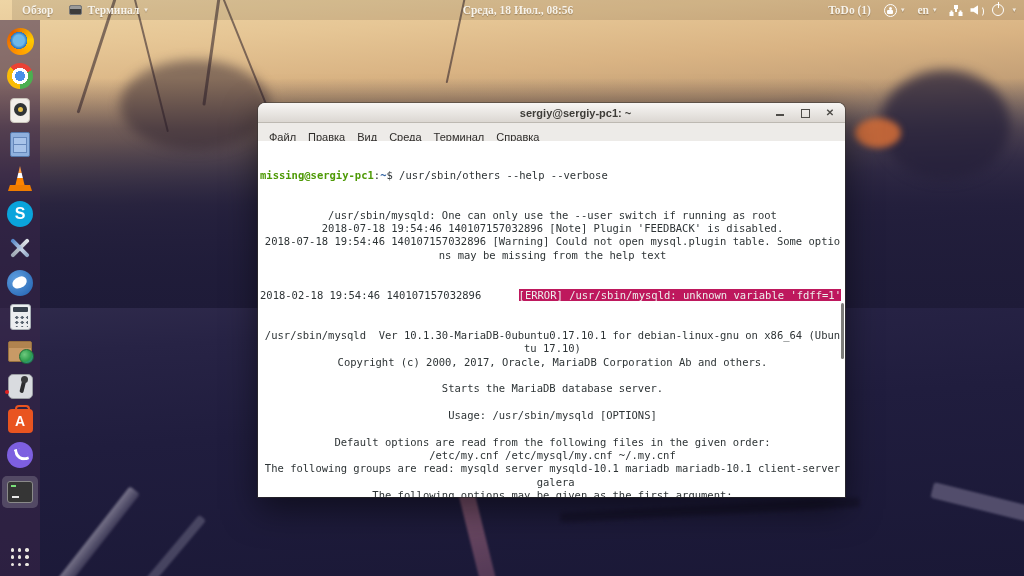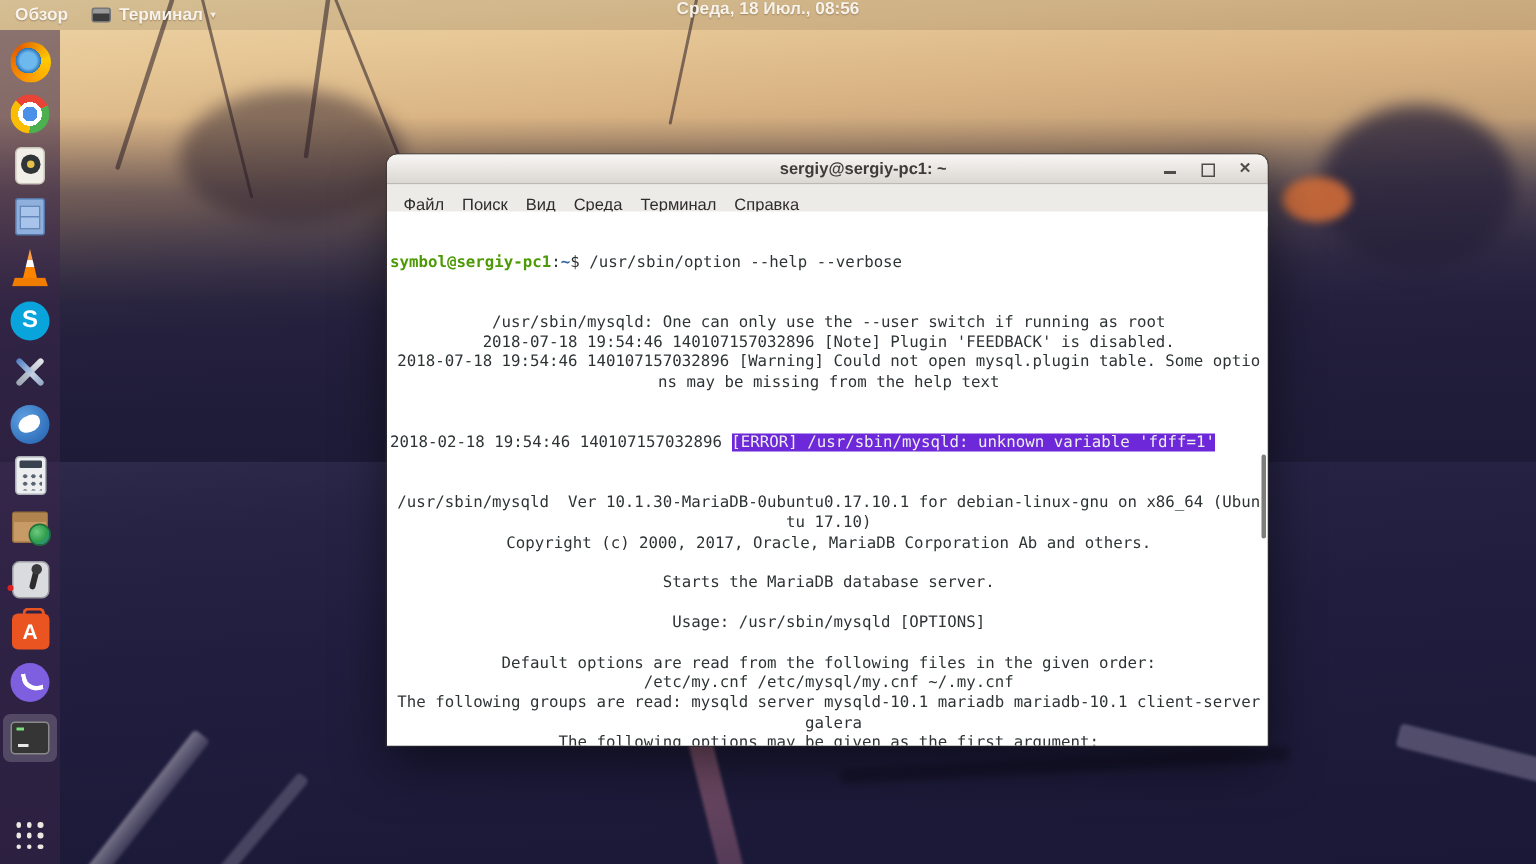--- a/index.html
+++ b/index.html
@@ -26,23 +26,23 @@
   .br4 { left:250px; top:-8px; width:2px; height:150px; transform:rotate(-22deg); }
   .br5 { left:455px; top:-6px; width:2px; height:90px;  transform:rotate(12deg); }
   .rail { position:absolute; border-radius:3px; }
   .r1 { left:70px;  top:470px; width:13px; height:190px; transform:rotate(38deg); background:linear-gradient(90deg,rgba(190,185,200,.55),rgba(120,115,140,.35)); filter:blur(1px);}
   .r2 { left:150px; top:500px; width:9px; height:150px; transform:rotate(40deg); background:rgba(150,145,170,.35); filter:blur(1px);}
   .r3 { left:475px; top:490px; width:16px; height:140px; transform:rotate(-14deg); background:linear-gradient(180deg,rgba(190,120,140,.55),rgba(120,80,110,.4)); filter:blur(1px);}
   .r4 { left:930px; top:500px; width:150px; height:16px; transform:rotate(14deg); background:rgba(95,90,120,.8); filter:blur(1px);}
   .r5 { left:560px; top:505px; width:300px; height:10px; transform:rotate(-3deg); background:rgba(20,18,40,.8); filter:blur(2px);}
 
   
-  .panel { position:absolute; left:0; top:0; right:0; height:20px;
+  .panel { position:absolute; left:12px; top:0; right:0; height:20px;
     background:rgba(45,32,28,.12); color:#f7f3ea; font-size:11.5px; font-weight:700;
-    display:flex; text-shadow:0 1px 1px rgba(60,40,20,.35); z-index:30; }
+    display:flex; align-items:center; text-shadow:0 1px 1px rgba(60,40,20,.35); z-index:30;font-family:Liberation Serif, serif; }
   .panel-left { display:flex; align-items:center; gap:16px; margin-left:10px; }
   .appmenu { display:flex; align-items:center; gap:5px; }
   .mini-term { width:13px; height:10px; background:#3c3c3c; border:1px solid #777; border-radius:2px; position:relative; }
   .mini-term::before { content:""; position:absolute; left:0; right:0; top:0; height:3px; background:#9a9a9a; border-radius:1px 1px 0 0; }
   .caret { font-size:7px; font-weight:400; opacity:.9; }
   .panel-clock { position:absolute; left:50%; transform:translateX(-50%); }
   .panel-right { position:absolute; right:8px; display:flex; align-items:center; gap:13px; }
   .tray { display:flex; align-items:center; gap:4px; }
   .icon-a11y { width:13px; height:13px; border:1.4px solid #fff; border-radius:50%; position:relative; }
   .icon-a11y::before { content:""; position:absolute; left:50%; top:2px; width:3px; height:3px; margin-left:-1.5px; background:#fff; border-radius:50%; }
@@ -129,21 +129,21 @@
   .wc-close { font-size:10px; font-weight:700; color:#4e4c48; line-height:10px; text-align:center; }
   .menubar { height:28px; background:#edebe8; border-bottom:1px solid #d6d3cd; display:flex; align-items:center;
     font-size:11px; color:#2f2d2b; padding-left:5px; }
   .menubar span { padding:1px 6px; }
   .screen { position:absolute; left:0; right:0; top:38px; bottom:0; background:#ffffff; overflow:hidden;
     font-family:"DejaVu Sans Mono", monospace; font-size:10.5px; line-height:13.35px; color:#2e3436;
     padding:1px 0 0 2px; white-space:pre; }
   .tblock { white-space:pre;text-align:center; }
   .p-user { color:#4e9a06; font-weight:700; }
   .p-path { color:#3465a4; font-weight:700; }
-  .hl { background:#6d28d9; color:#eeeeec; }
+  .hl { background:#be185d; color:#eeeeec;margin-left:31px; }
   .scroll-thumb { position:absolute; right:1px; top:162px; width:3.5px; height:56px; background:#7d7d7a; border-radius:2px; }
 </style>
 </head>
 <body>
 
 <div class="wallpaper">
   <div class="wp-forest"></div>
   <div class="wp-blob b1"></div>
   <div class="wp-blob b2"></div>
   <div class="wp-blob b3"></div>
@@ -163,20 +163,37 @@
 <div class="panel">
   <div class="panel-left">
     <span>Обзор</span>
     <span class="appmenu">
       <span class="mini-term"></span>
       <span>Терминал</span>
       <span class="caret">▾</span>
     </span>
   </div>
   <div class="panel-clock">Среда, 18 Июл., 08:56</div>
+  <div class="panel-right">
+    <span>ToDo (1)</span>
+    <span class="tray">
+      <span class="icon-a11y"></span>
+      <span class="caret">▾</span>
+    </span>
+    <span class="tray">
+      <span>en</span>
+      <span class="caret">▾</span>
+    </span>
+    <span class="tray" style="gap:8px;">
+      <span class="icon-net"></span>
+      <span class="icon-vol"></span>
+      <span class="icon-power"></span>
+      <span class="caret">▾</span>
+    </span>
+  </div>
 </div>
 
 <div class="dock">
   <div class="dock-item">
       <div class="ic-circle ic-firefox"></div>
     </div>
   <div class="dock-item">
       <div class="ic-circle ic-chrome"></div>
     </div>
   <div class="dock-item">
@@ -237,28 +254,28 @@
   <div class="titlebar">
     <span class="title">sergiy@sergiy-pc1: ~</span>
     <span class="win-controls">
       <span class="wc wc-min"></span>
       <span class="wc wc-max"></span>
       <span class="wc wc-close">✕</span>
     </span>
   </div>
   <div class="menubar">
     <span>Файл</span>
-    <span>Поиск</span>
+    <span>Правка</span>
     <span>Вид</span>
     <span>Среда</span>
     <span>Терминал</span>
     <span>Справка</span>
   </div>
   <div class="screen">
-    <div><span class="p-user">symbol@sergiy-pc1</span><span>:</span><span class="p-path">~</span><span>$</span><span> /usr/sbin/option --help --verbose</span></div>
+    <div><span class="p-user">missing@sergiy-pc1</span><span>:</span><span class="p-path">~</span><span>$</span><span> /usr/sbin/others --help --verbose</span></div>
     <div class="tblock">/usr/sbin/mysqld: One can only use the --user switch if running as root
 2018-07-18 19:54:46 140107157032896 [Note] Plugin 'FEEDBACK' is disabled.
 2018-07-18 19:54:46 140107157032896 [Warning] Could not open mysql.plugin table. Some optio
 ns may be missing from the help text</div>
     <div><span>2018-02-18 19:54:46 140107157032896 </span><span class="hl">[ERROR] /usr/sbin/mysqld: unknown variable 'fdff=1'</span></div>
     <div class="tblock">/usr/sbin/mysqld  Ver 10.1.30-MariaDB-0ubuntu0.17.10.1 for debian-linux-gnu on x86_64 (Ubun
 tu 17.10)
 Copyright (c) 2000, 2017, Oracle, MariaDB Corporation Ab and others.
 
 Starts the MariaDB database server.

